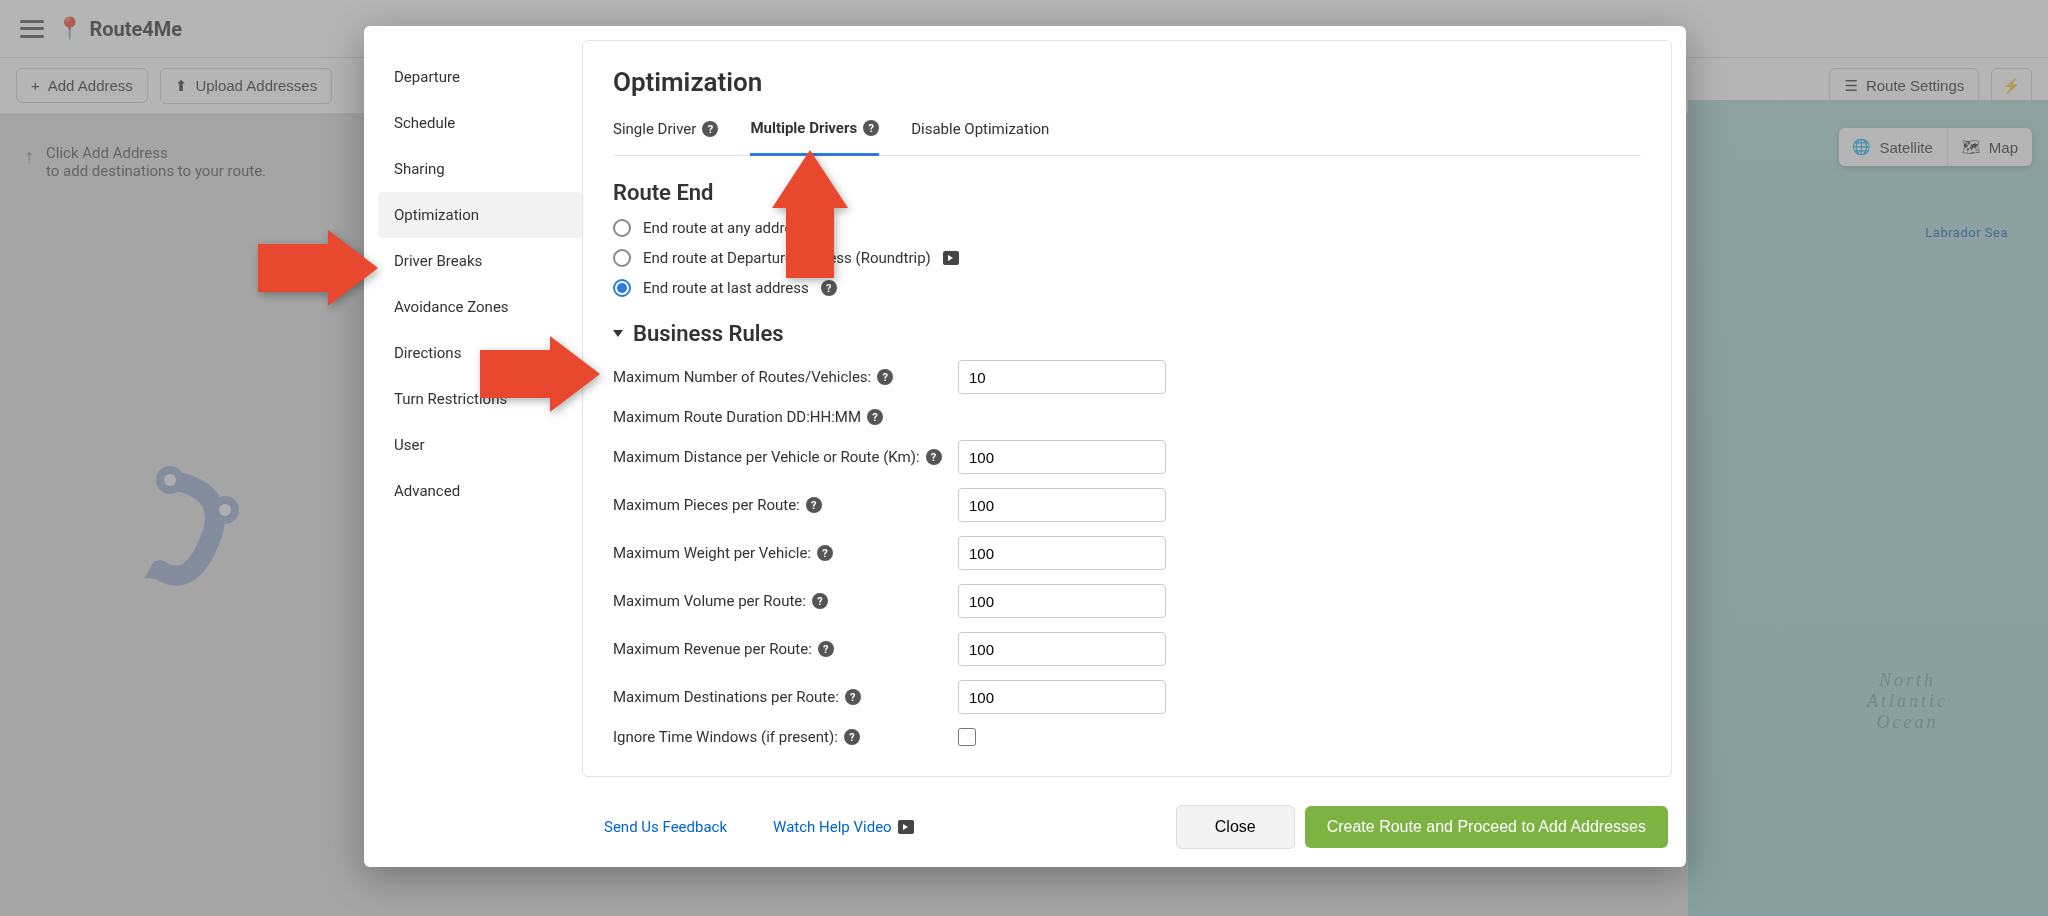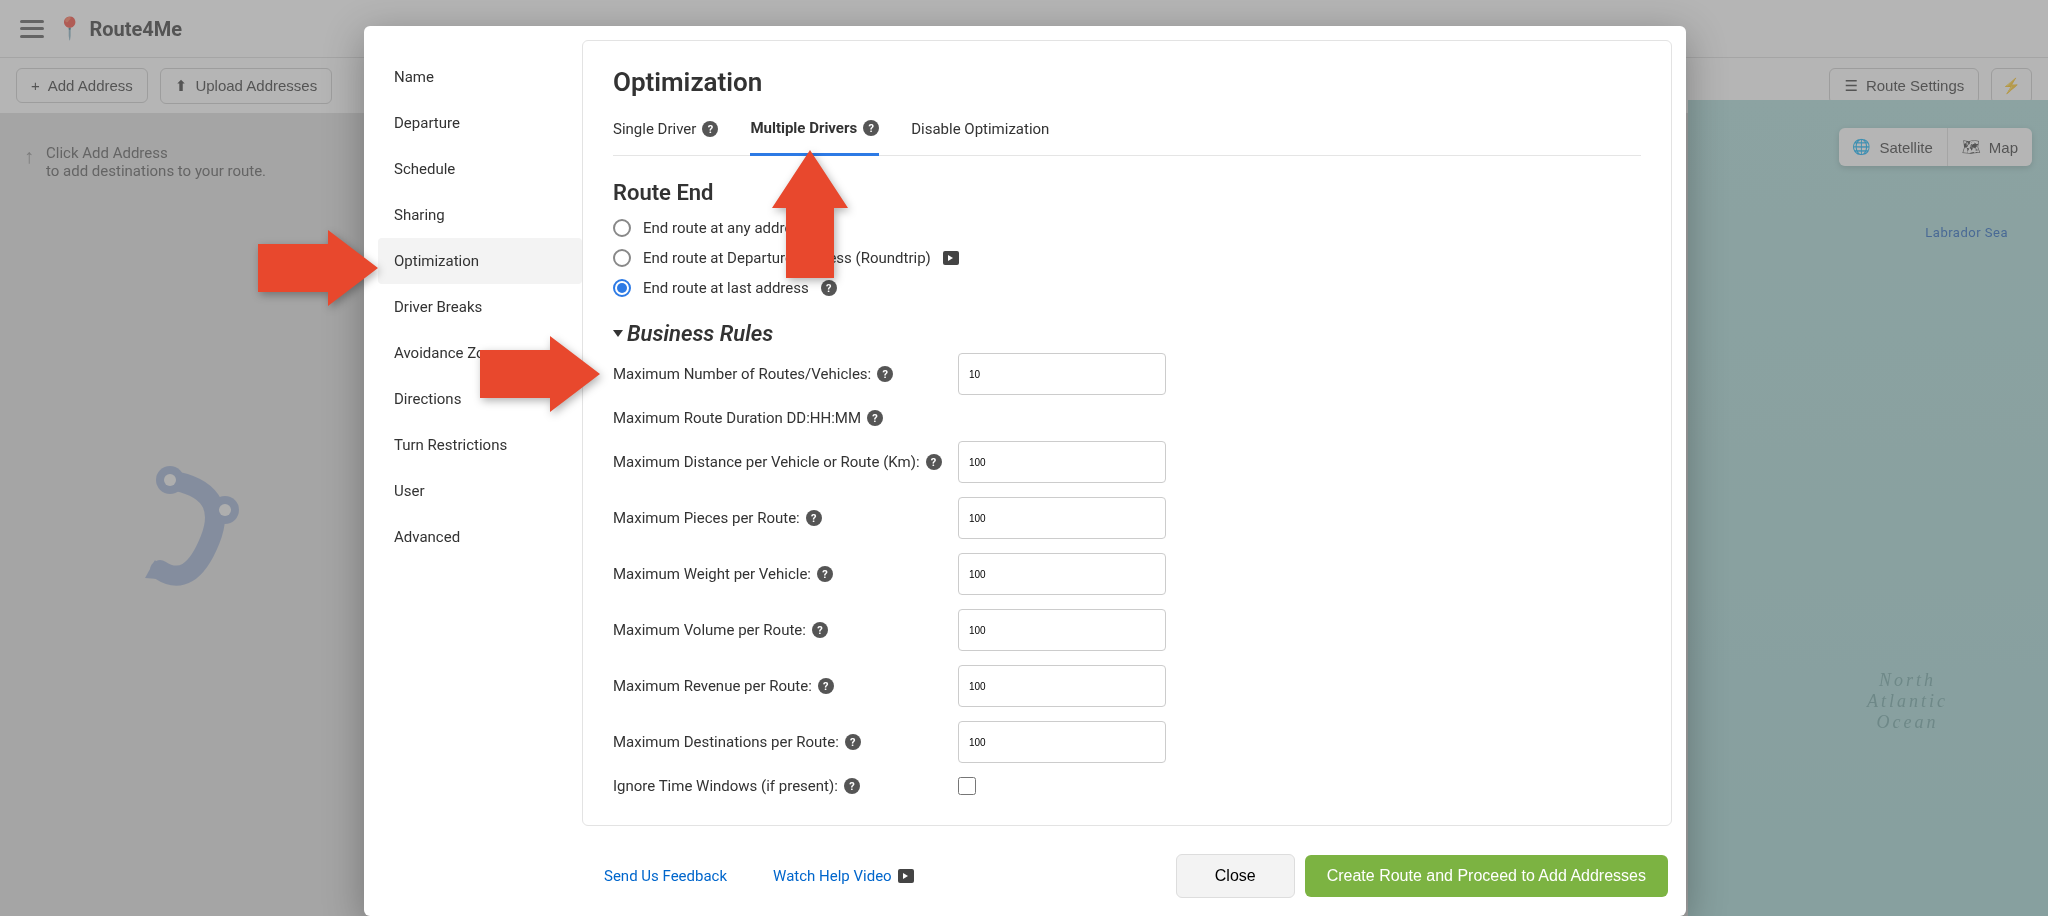--- a/index.html
+++ b/index.html
@@ -219,23 +219,22 @@
   border-radius: 2px;
   align-items: center; justify-content: center;
 }
 .video-badge::after {
   content: '';
   border-left: 5px solid #fff;
   border-top: 3px solid transparent;
   border-bottom: 3px solid transparent;
 }
 .collapsible {
-  display: flex; align-items: center; gap: 4px;
-  margin-bottom: 7px;
-  font-style: italic;
+  display: flex; align-items: center; gap: 10px;
+  margin-bottom: 14px;
 }
 .collapsible .caret {
   width: 0; height: 0;
   border-left: 5px solid transparent;
   border-right: 5px solid transparent;
   border-top: 7px solid #333;
 }
 .collapsible h2 {
   font-size: 22px;
   font-weight: 600;
@@ -253,25 +252,25 @@
 .form-row label {
   width: 345px;
   font-size: 15px;
   color: #333;
   display: flex;
   align-items: center;
   gap: 6px;
 }
 .form-row input[type=text] {
   width: 208px;
-  height: 42px;
+  height: 34px;
   border: 1px solid #ccc;
   border-radius: 4px;
   padding: 4px 10px;
-  font-size: 10px;
+  font-size: 15px;
 }
 .duration-wrap {
   display: flex;
 }
 .duration-wrap input { border-radius: 4px 0 0 4px; width: 170px; }
 .duration-wrap button {
   width: 38px; height: 38px;
   border: 1px solid #ccc; border-left: none;
   background: #f7f7f7;
   border-radius: 0 4px 4px 0;
@@ -390,21 +389,20 @@
       <span>Map</span>
     </button>
   </div>
 </div>
 
 <div class="overlay"></div>
 
 <div class="modal">
   <div class="modal-body">
     <div class="side-nav">
-      <div class="nav-item">Name</div>
       <div class="nav-item">Departure</div>
       <div class="nav-item">Schedule</div>
       <div class="nav-item">Sharing</div>
       <div class="nav-item active">Optimization</div>
       <div class="nav-item">Driver Breaks</div>
       <div class="nav-item">Avoidance Zones</div>
       <div class="nav-item">Directions</div>
       <div class="nav-item">Turn Restrictions</div>
       <div class="nav-item">User</div>
       <div class="nav-item">Advanced</div>

